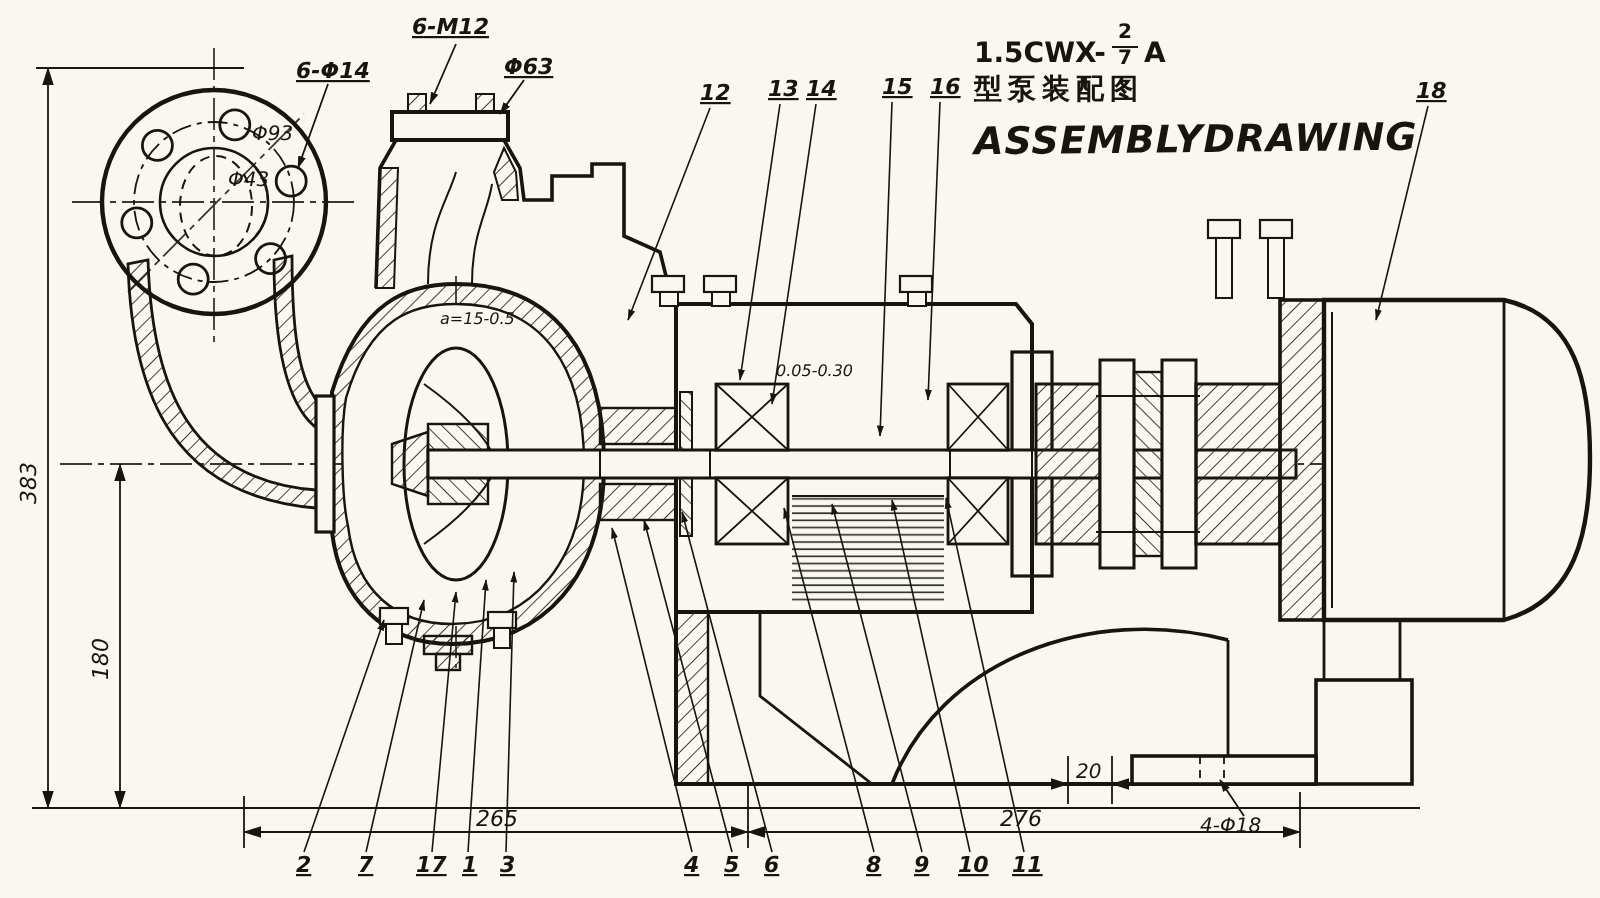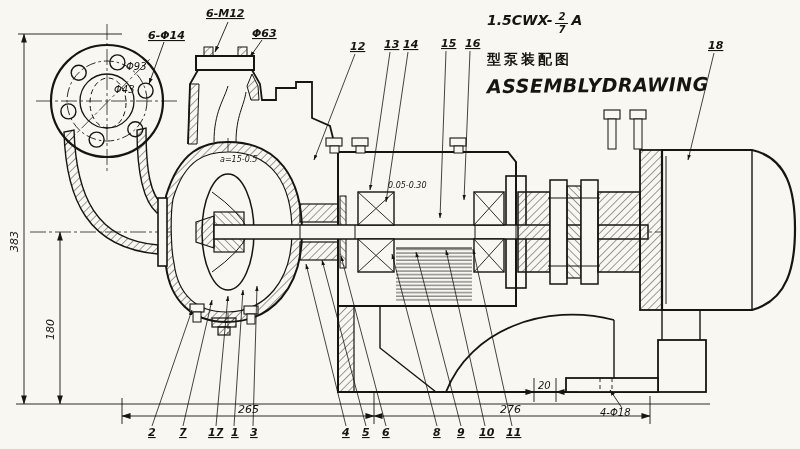--- a/index.html
+++ b/index.html
@@ -3,25 +3,25 @@
 <meta charset="utf-8">
 <style>
   html,body{margin:0;padding:0;background:#dedcd5;}
   .page{position:relative;width:800px;height:449px;background:#f8f7f2;overflow:hidden;
         font-family:"DejaVu Sans",sans-serif;color:#17150f;}
   .page svg{position:absolute;left:0;top:0;}
   .t{font-family:"DejaVu Sans",sans-serif;fill:#17150f;font-style:italic;}
   .t11{font-size:11px;} .t10{font-size:10px;} .t8{font-size:8px;}
   .pn{text-decoration:underline;font-weight:bold;}
   .titleblock{position:absolute;left:487px;top:12px;}
-  .model{font-style:italic;font-weight:bold;font-size:14px;display:flex;align-items:flex-start;}
+  .model{font-weight:bold;font-size:14px;display:flex;align-items:flex-end;}
   .frac{display:inline-flex;flex-direction:column;align-items:center;line-height:1;font-size:10px;margin:0 3px;}
   .frac .num{border-bottom:1.5px solid #17150f;padding:0 3px 1px;}
   .frac .den{padding-top:1px;}
-  .cn{font-size:14px;font-weight:bold;letter-spacing:3px;margin-top:16px;}
+  .cn{font-size:14px;font-weight:bold;letter-spacing:3px;margin-top:1px;}
   .en{font-size:19px;font-weight:bold;font-style:italic;letter-spacing:.5px;margin-top:5px;transform:rotate(-.6deg);}
 </style>
 </head>
 <body>
 
 <div class="page">
 
 <svg width="800" height="449" viewBox="0 0 800 449">
   <defs>
     <pattern id="h1" width="5.5" height="5.5" patternUnits="userSpaceOnUse" patternTransform="rotate(45)">

